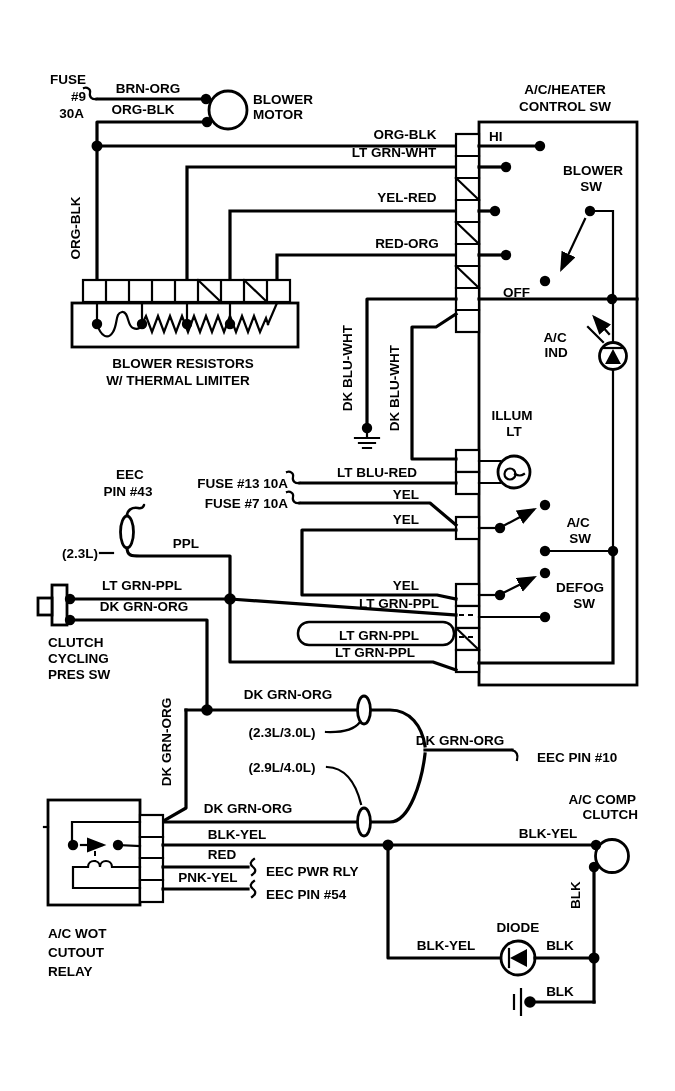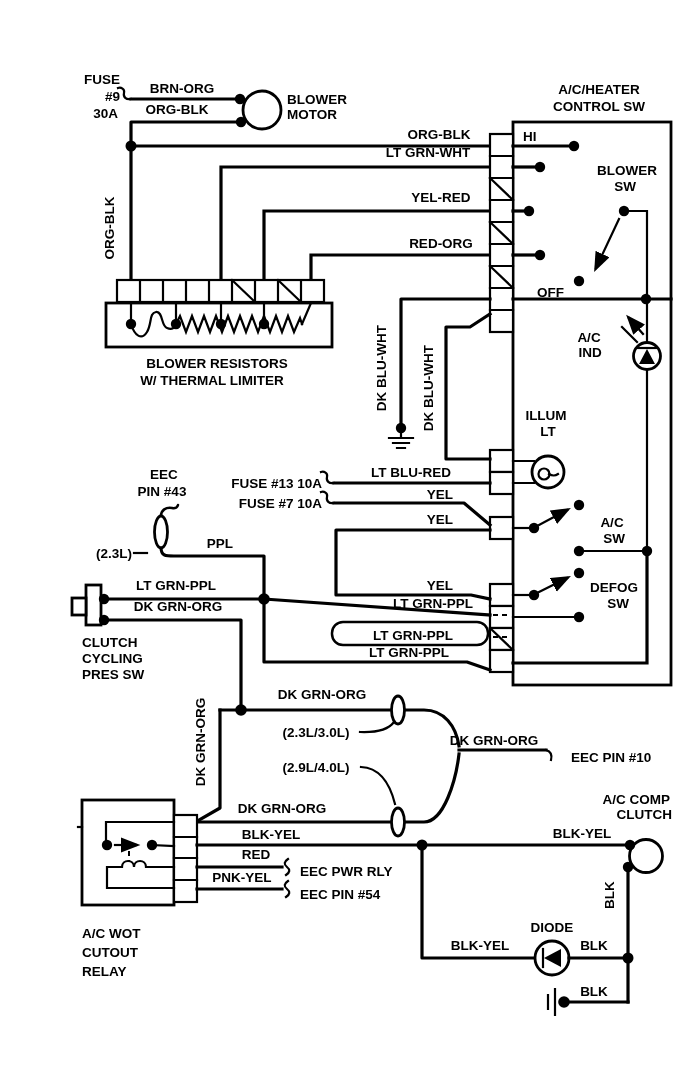--- a/index.html
+++ b/index.html
@@ -1,16 +1,16 @@
 <!DOCTYPE html>
 <html><head>
 <meta charset="utf-8">
 <style>
   html,body{margin:0;padding:0;background:#fff;}
-  .stage{width:624px;height:1091px;position:relative;background:#fff;margin-left:34px;}
+  .stage{width:624px;height:1091px;position:relative;background:#fff;}
   text{font-family:"Liberation Sans",sans-serif;font-weight:700;fill:#000;}
   .t{font-size:13.5px;}
   .w{stroke:#000;stroke-width:3.2;fill:none;stroke-linecap:square;stroke-linejoin:round;}
   .w2{stroke:#000;stroke-width:2.2;fill:none;stroke-linecap:square;}
   .w25{stroke:#000;stroke-width:2.5;fill:none;stroke-linecap:round;stroke-linejoin:round;}
   .box{fill:#fff;stroke:#000;stroke-width:2.8;}
   .cell{fill:#fff;stroke:#000;stroke-width:2.2;}
   .dot{fill:#000;stroke:none;}
   .fill{fill:#000;stroke:none;}
   .dash{stroke:#000;stroke-width:2;fill:none;stroke-dasharray:5 4;}

